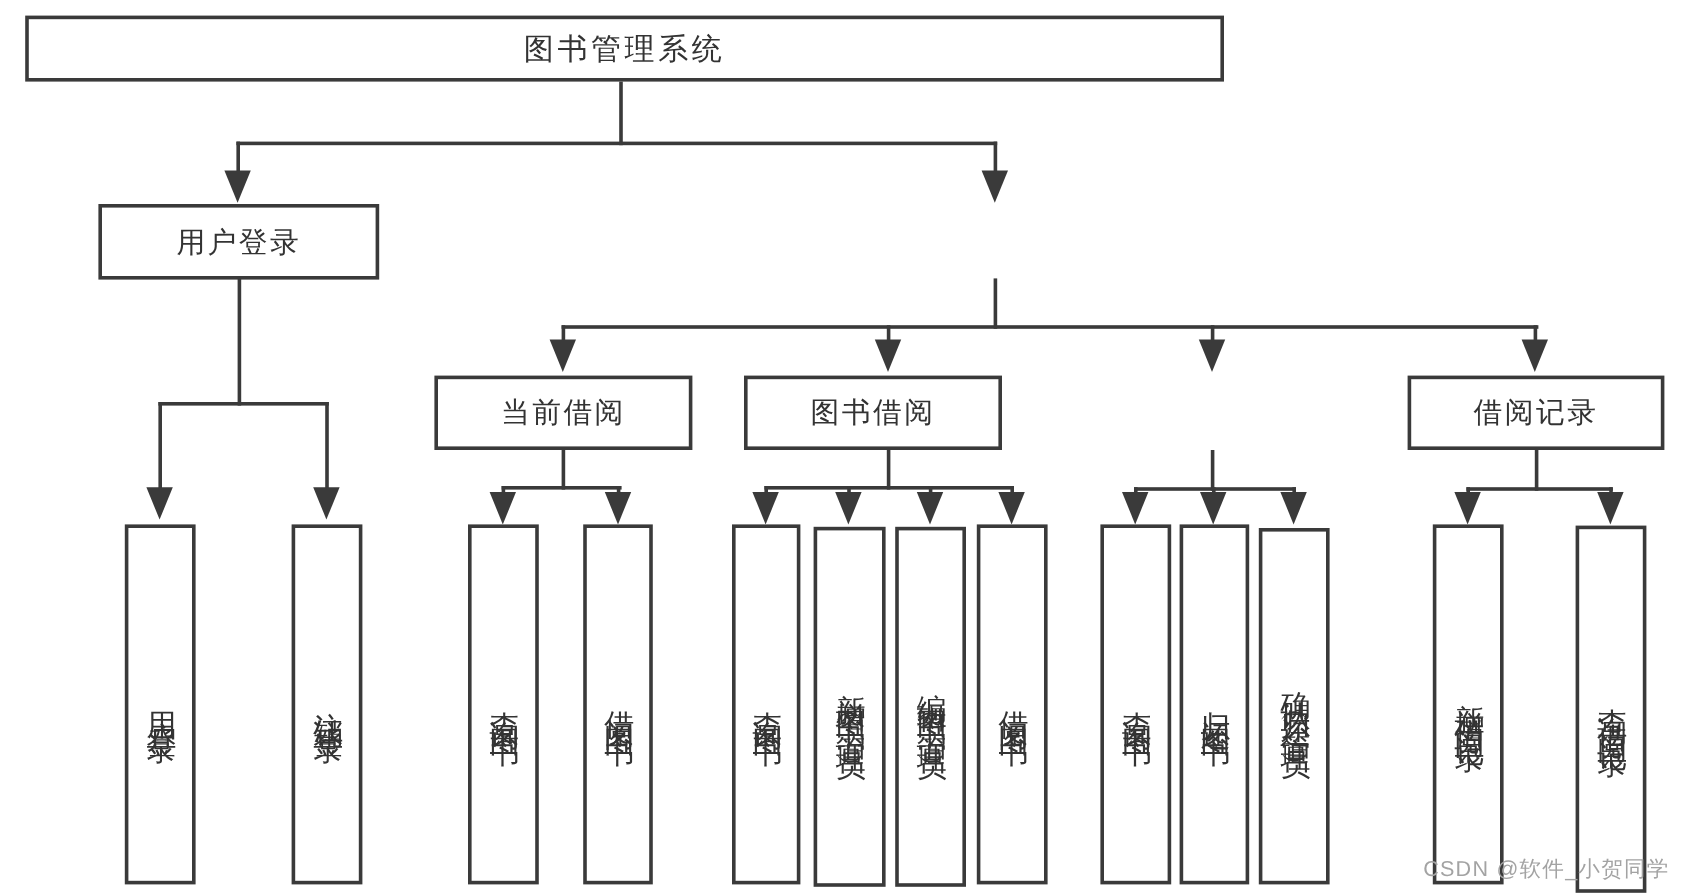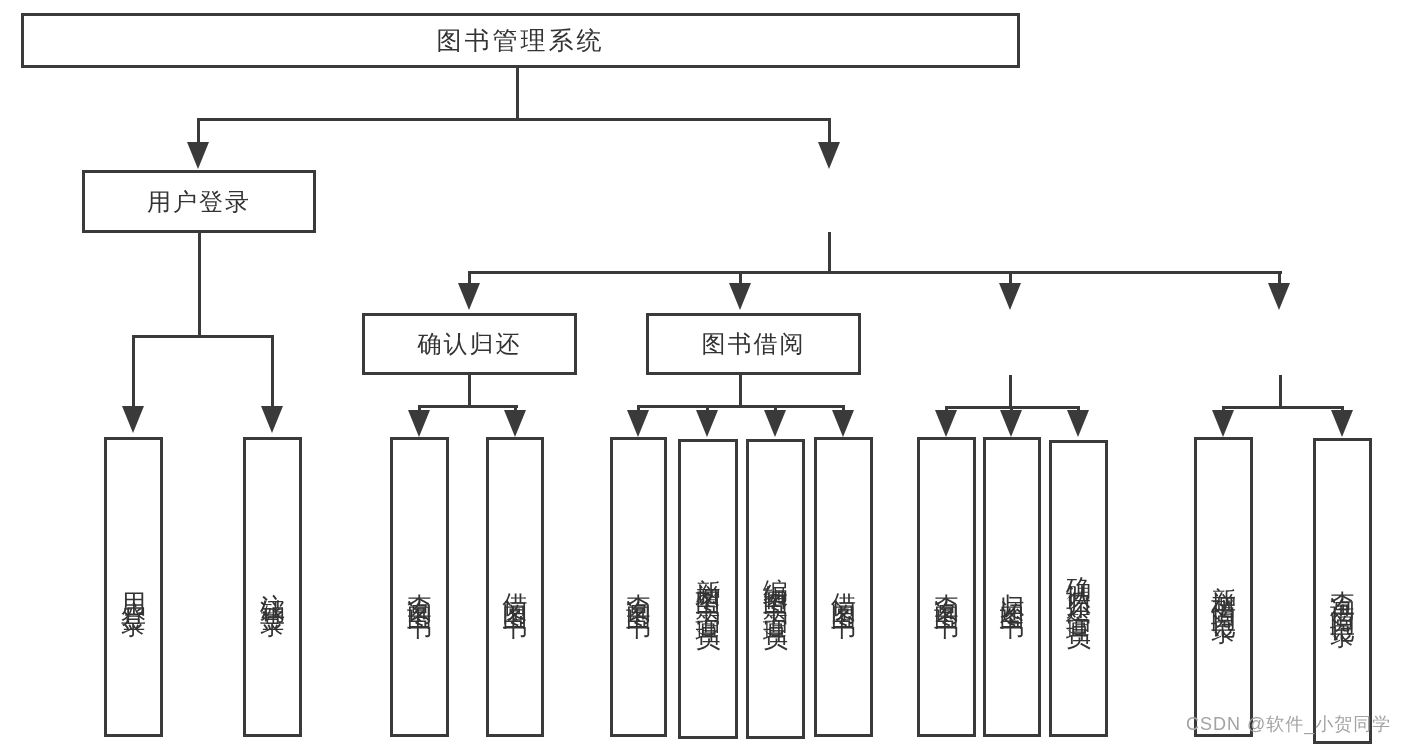--- a/index.html
+++ b/index.html
@@ -61,24 +61,27 @@
   <div class="vline" style="left:468px;top:271px;height:13px"></div>
   <div class="arrow" style="left:458px;top:283px"></div>
   <div class="vline" style="left:739px;top:271px;height:13px"></div>
   <div class="arrow" style="left:729px;top:283px"></div>
   <div class="vline" style="left:1009px;top:271px;height:13px"></div>
   <div class="arrow" style="left:999px;top:283px"></div>
   <div class="vline" style="left:1278px;top:271px;height:13px"></div>
   <div class="arrow" style="left:1268px;top:283px"></div>
 
   <div class="box h" style="left:362px;top:313px;width:215px;height:62px">
-    <span>确认归还</span>
+    <span>当前借阅</span>
   </div>
-  <div class="box h" style="left:646px;top:313px;width:215px;height:62px">
+  <div class="box h" style="left:620px;top:313px;width:215px;height:62px">
     <span>图书借阅</span>
+  </div>
+  <div class="box h" style="left:1173px;top:313px;width:214px;height:62px">
+    <span>借阅记录</span>
   </div>
 
   <div class="vline" style="left:468px;top:375px;height:33px"></div>
   <div class="hline" style="left:418px;top:405px;width:100px"></div>
   <div class="vline" style="left:418px;top:405px;height:8px"></div>
   <div class="arrow" style="left:408px;top:410px"></div>
   <div class="vline" style="left:514px;top:405px;height:8px"></div>
   <div class="arrow" style="left:504px;top:410px"></div>
 
   <div class="vline" style="left:739px;top:375px;height:33px"></div>

